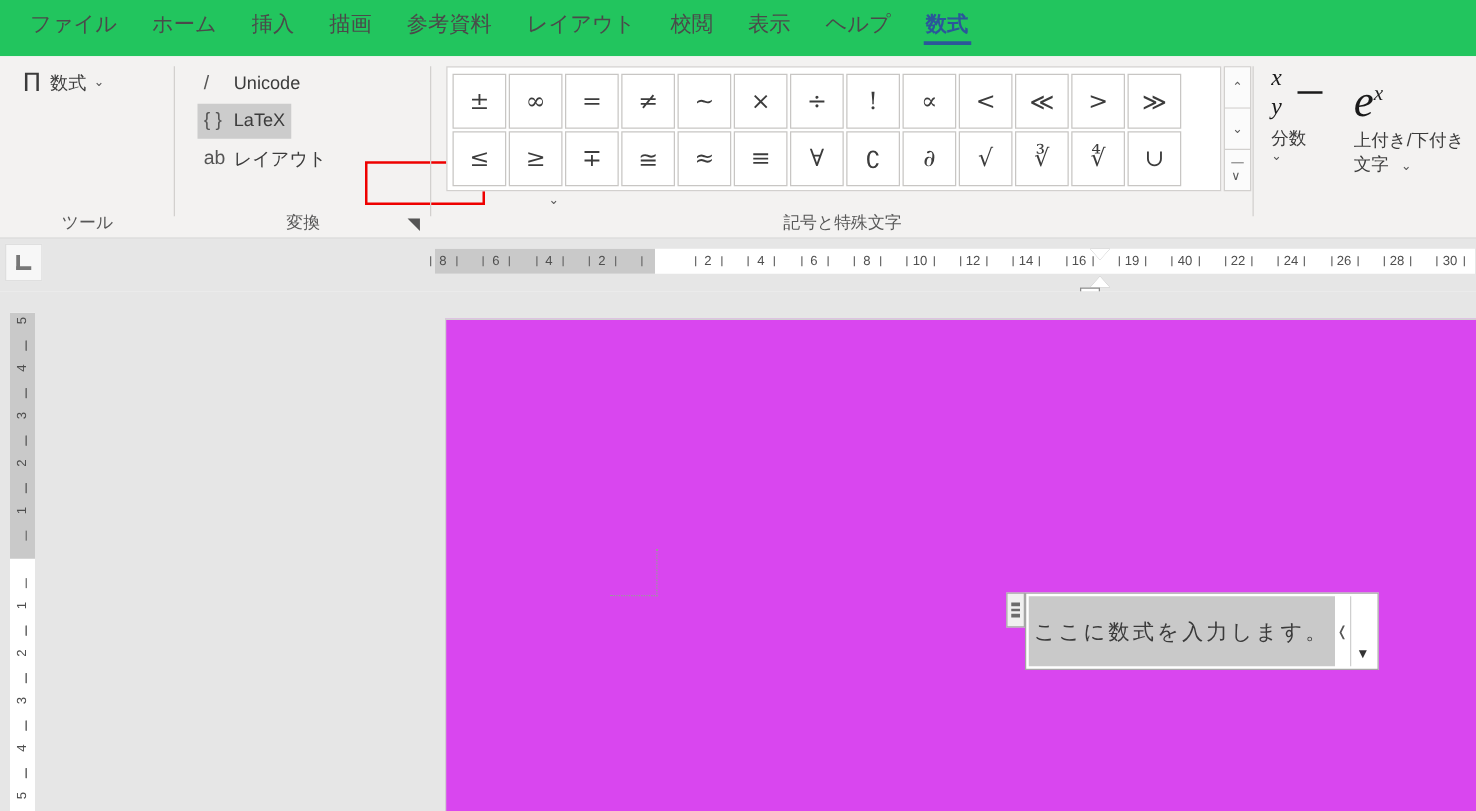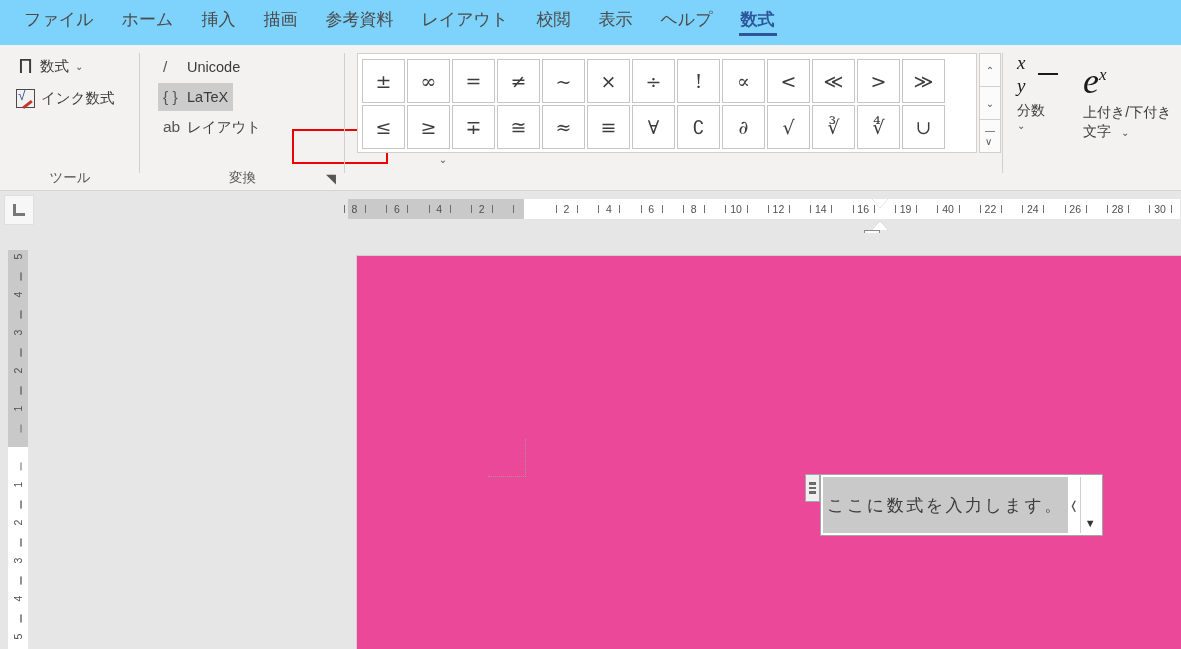--- a/index.html
+++ b/index.html
@@ -8,21 +8,21 @@
     overflow: hidden;
     background: #ffffff;
     font-family: "Liberation Sans", "DejaVu Sans", sans-serif;
     color: #444444;
   }
 
   
   .tabbar {
     position: absolute; left: 0; top: 0;
     width: 1181px; height: 45px;
-    background: #7dd3fc;
+    background: #22c55e;
     display: flex; align-items: flex-start;
     padding-left: 10px;
   }
   .tab {
     font-size: 17px;
     color: #4a4a4a;
     padding: 9px 14px 6px 14px;
     white-space: nowrap;
     position: relative;
     line-height: 22px;
@@ -313,21 +313,21 @@
   }
   .vr-minor {
     position: absolute; left: 9px;
     width: 8px; height: 1px; background: #6d6d6d;
     transform: rotate(90deg);
   }
   .page {
     position: absolute;
     left: 356px; top: 22px;
     width: 825px; height: 394px;
-    background: #ec4899;
+    background: #d946ef;
     border-left: 1px solid #d0d0d0;
     border-top: 1px solid #d0d0d0;
   }
   .margin-corner {
     position: absolute;
     left: 131px; top: 183px;
     width: 38px; height: 38px;
     border-left: 0; border-top: 0;
     border-right: 1px dotted #9a9a9a;
     border-bottom: 1px dotted #9a9a9a;
@@ -406,24 +406,20 @@
   </div>
 </div>
 
 <div class="ribbon">
 
   <div class="grp" id="grp-tools">
     <div class="tool-btn" id="btn-equation">
       <span class="ico-pi">Π</span>
       <span>数式</span>
       <span class="lbl-chev">⌄</span>
-    </div>
-    <div class="tool-btn" id="btn-ink">
-      <span class="ico-ink"></span>
-      <span>インク数式</span>
     </div>
     <div class="grp-label">ツール</div>
     <div class="grp-sep" style="right:0;"></div>
   </div>
 
   <div class="grp" id="grp-conv">
     <div class="conv-btn" id="btn-unicode">
       <span class="conv-ico">/</span>
       <span>Unicode</span>
     </div>
@@ -477,20 +473,21 @@
           <div class="sym-cell">∛</div>
           <div class="sym-cell">∜</div>
           <div class="sym-cell">∪</div>
         </div>
     </div>
     <div class="sym-scroll">
       <div>⌃</div>
       <div>⌄</div>
       <div>—<br>∨</div>
     </div>
+    <div class="grp-label">記号と特殊文字</div>
     <div class="grp-sep" style="right:0;"></div>
   </div>
 
   <div class="grp" id="grp-struct">
     <div class="struct-btn" id="btn-frac">
       <div class="ico-frac">
         <span>x</span>
         <span class="bar"></span>
         <span>y</span>
       </div>

